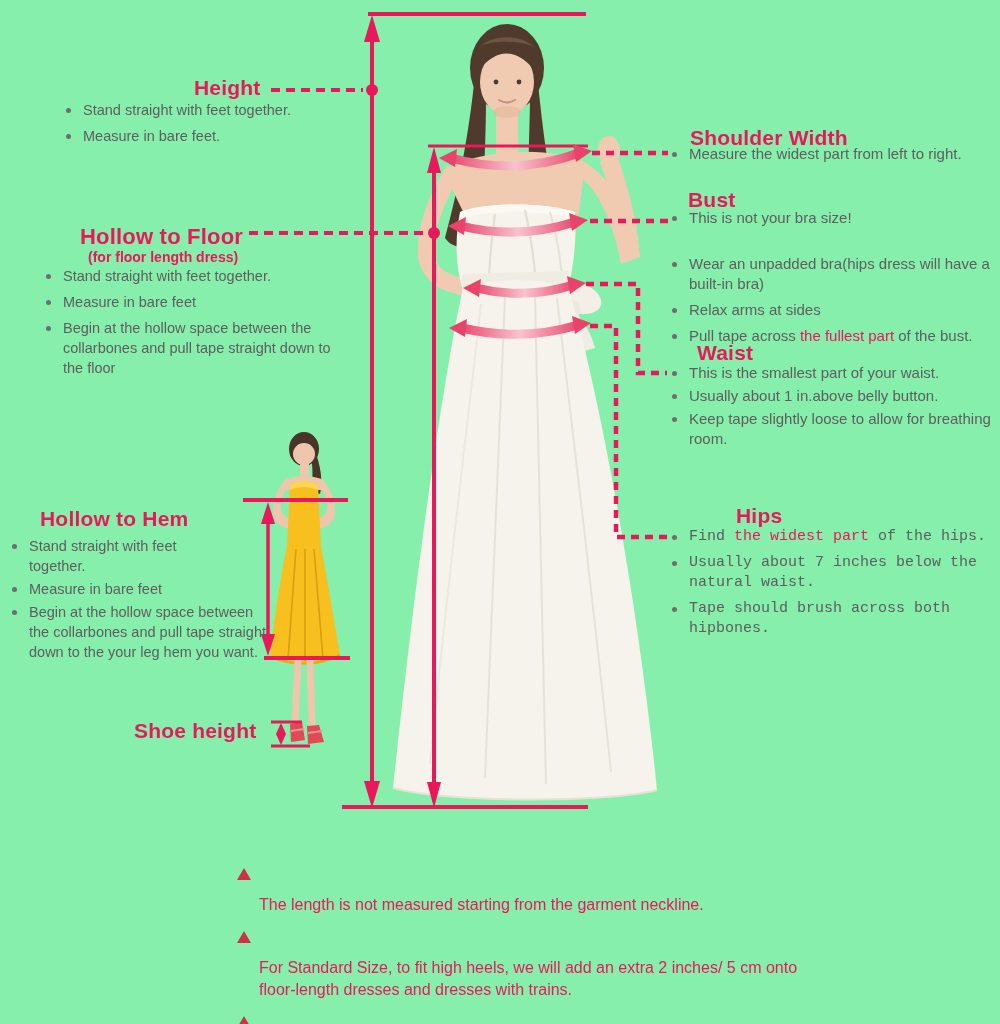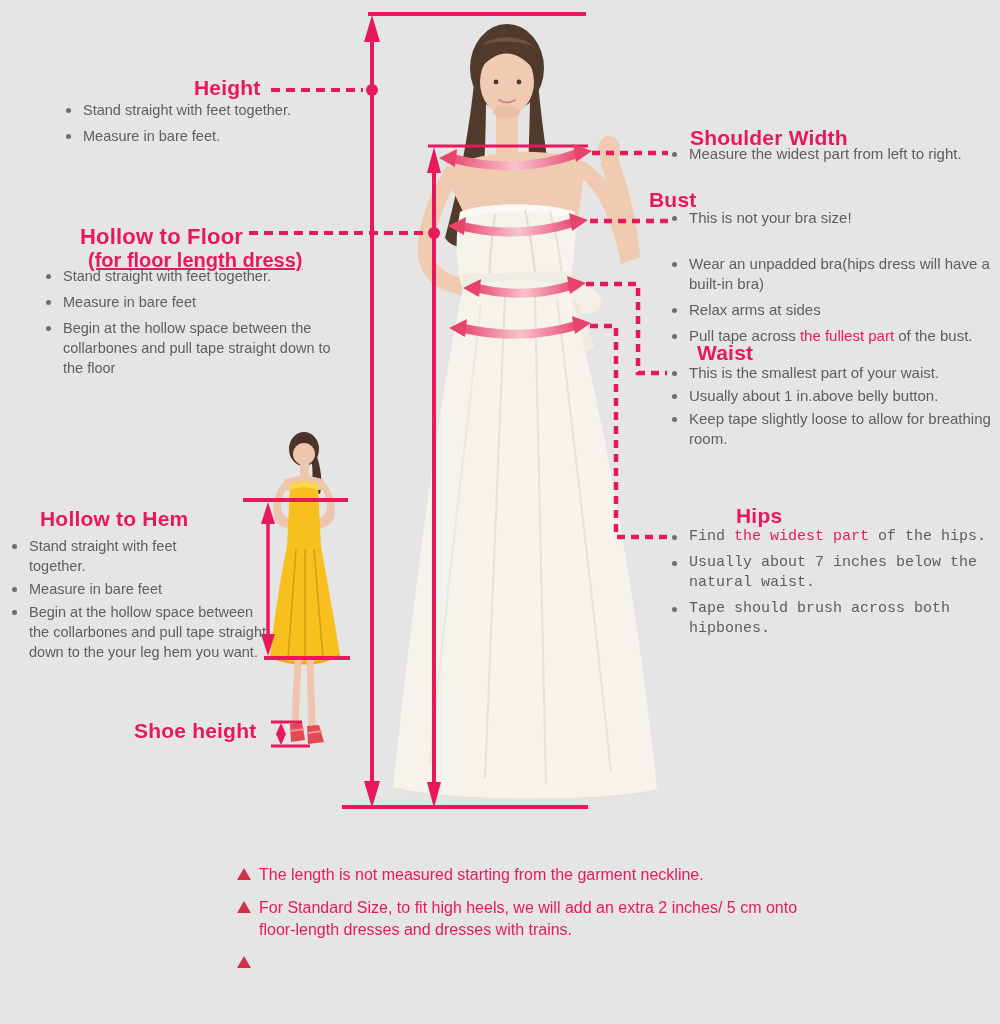--- a/index.html
+++ b/index.html
@@ -4,34 +4,34 @@
 <style>
   :root{
     --accent:#e8195b;
     --text-gray:#5e5e5e;
     --bullet-gray:#6e6e6e;
     --triangle-red:#cf3148;
   }
   *{margin:0;padding:0;box-sizing:border-box;}
   html,body{background:#ffffff;}
   body{font-family:"Liberation Sans","DejaVu Sans",sans-serif;}
-  .stage{position:relative;width:1000px;height:1024px;background:#e5e5e5;overflow:hidden;}
+  .stage{position:relative;width:1000px;height:1024px;background:#86efac;overflow:hidden;}
   .abs{position:absolute;}
   svg{display:block;}
   .layer-models{z-index:1;}
   .layer-lines{z-index:2;pointer-events:none;}
 
   .sec-title{
     position:absolute;color:var(--accent);font-weight:bold;
     font-size:21px;letter-spacing:.2px;white-space:nowrap;z-index:3;
   }
   .sec-title.big{font-size:22px;}
   .sec-sub{
     position:absolute;color:var(--accent);font-weight:bold;
-    font-size:20px;white-space:nowrap;z-index:3;text-decoration:underline;
+    font-size:14px;white-space:nowrap;z-index:3;
   }
   ul.blist{
     position:absolute;list-style:none;z-index:3;
     color:var(--text-gray);font-size:15px;line-height:20px;
   }
   ul.blist li{position:relative;padding-left:19px;margin-bottom:6px;}
   ul.blist li::before{
     content:"";position:absolute;left:2px;top:8px;width:5px;height:5px;
     border-radius:50%;background:var(--bullet-gray);
   }
@@ -40,21 +40,21 @@
   .hl{color:var(--accent);}
 
   .notes{position:absolute;left:237px;top:864px;width:750px;z-index:3;}
   .note{display:flex;margin-bottom:11px;}
   .tri{
     width:0;height:0;margin:4px 8px 0 0;flex:0 0 auto;
     border-left:7px solid transparent;border-right:7px solid transparent;
     border-bottom:12px solid var(--triangle-red);
   }
   .note-text{
-    color:var(--accent);font-size:16px;line-height:22px;white-space:pre-line;
+    color:var(--accent);font-size:16px;line-height:22px;white-space:pre-line;margin-top:30px;
   }
 </style>
 </head>
 <body>
 
 <div class="stage">
 
   <svg class="abs layer-models" style="left:385px;top:16px;" width="280" height="788" viewBox="0 0 280 788">
 
     <g>
@@ -242,21 +242,21 @@
     <li>Begin at the hollow space between the collarbones and pull tape straight down to the your leg hem  you want.</li>
   </ul>
 
   <div class="sec-title" style="left:134px;top:719px;">Shoe height</div>
 
   <div class="sec-title" style="left:690px;top:126px;">Shoulder Width</div>
   <ul class="blist" style="left:670px;top:144px;width:322px;">
     <li>Measure the widest part from left to right.</li>
   </ul>
 
-  <div class="sec-title" style="left:649px;top:188px;text-align:right;">Bust</div>
+  <div class="sec-title" style="left:688px;top:188px;text-align:right;">Bust</div>
   <ul class="blist" style="left:670px;top:208px;width:322px;">
     <li style="margin-bottom:26px">This is not your bra size!</li>
     <li>Wear an unpadded bra(hips dress will have a built-in bra)</li>
     <li>Relax arms at sides</li>
     <li><span>Pull tape across </span><span class="hl">the fullest part</span><span> of the bust.</span></li>
   </ul>
 
   <div class="sec-title" style="left:697px;top:341px;">Waist</div>
   <ul class="blist small-gap" style="left:670px;top:363px;width:322px;">
     <li>This is the smallest part of your waist.</li>

